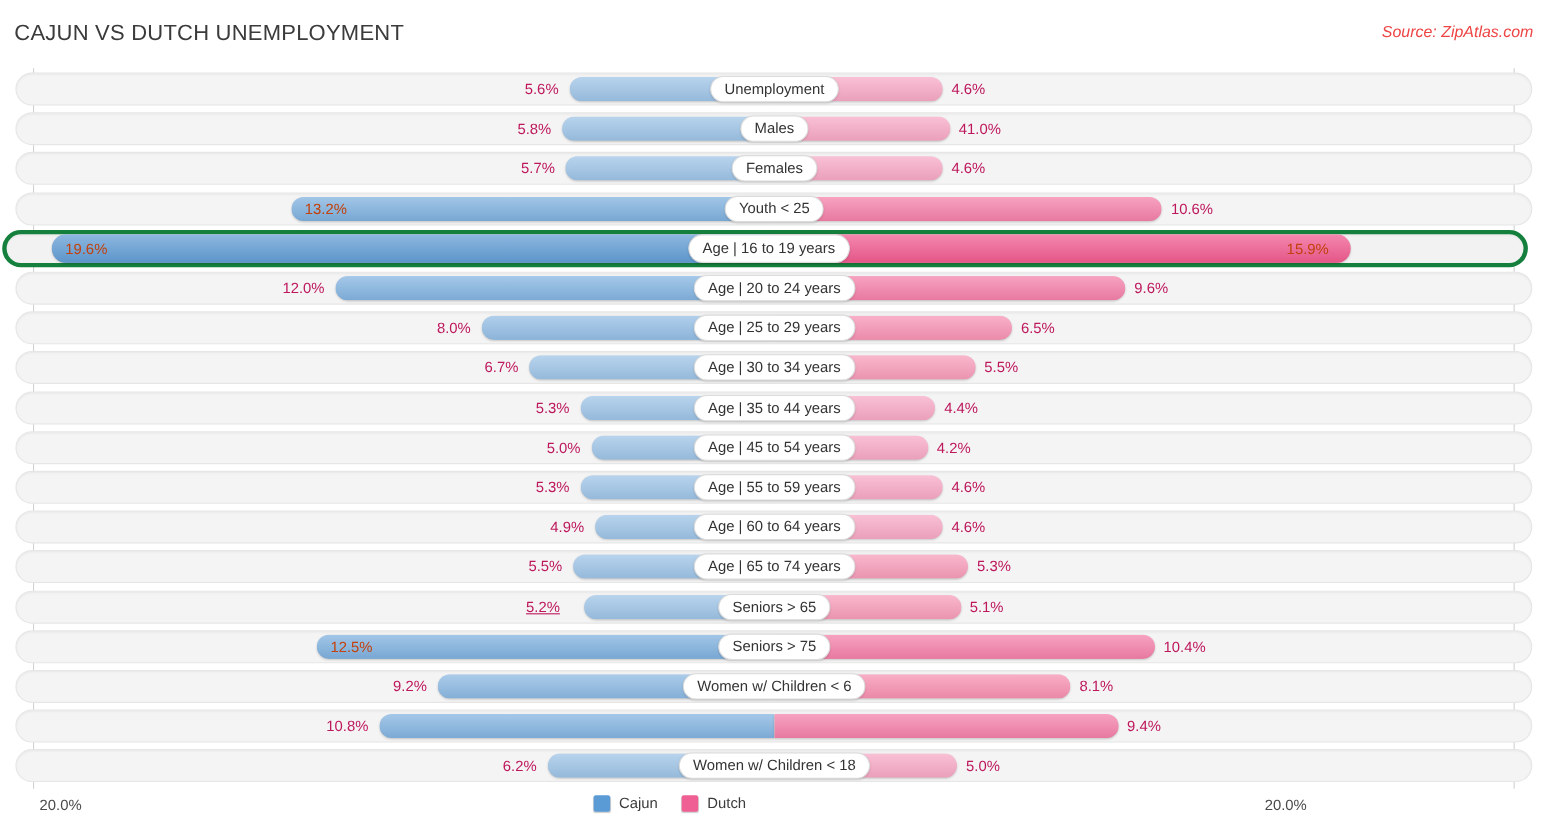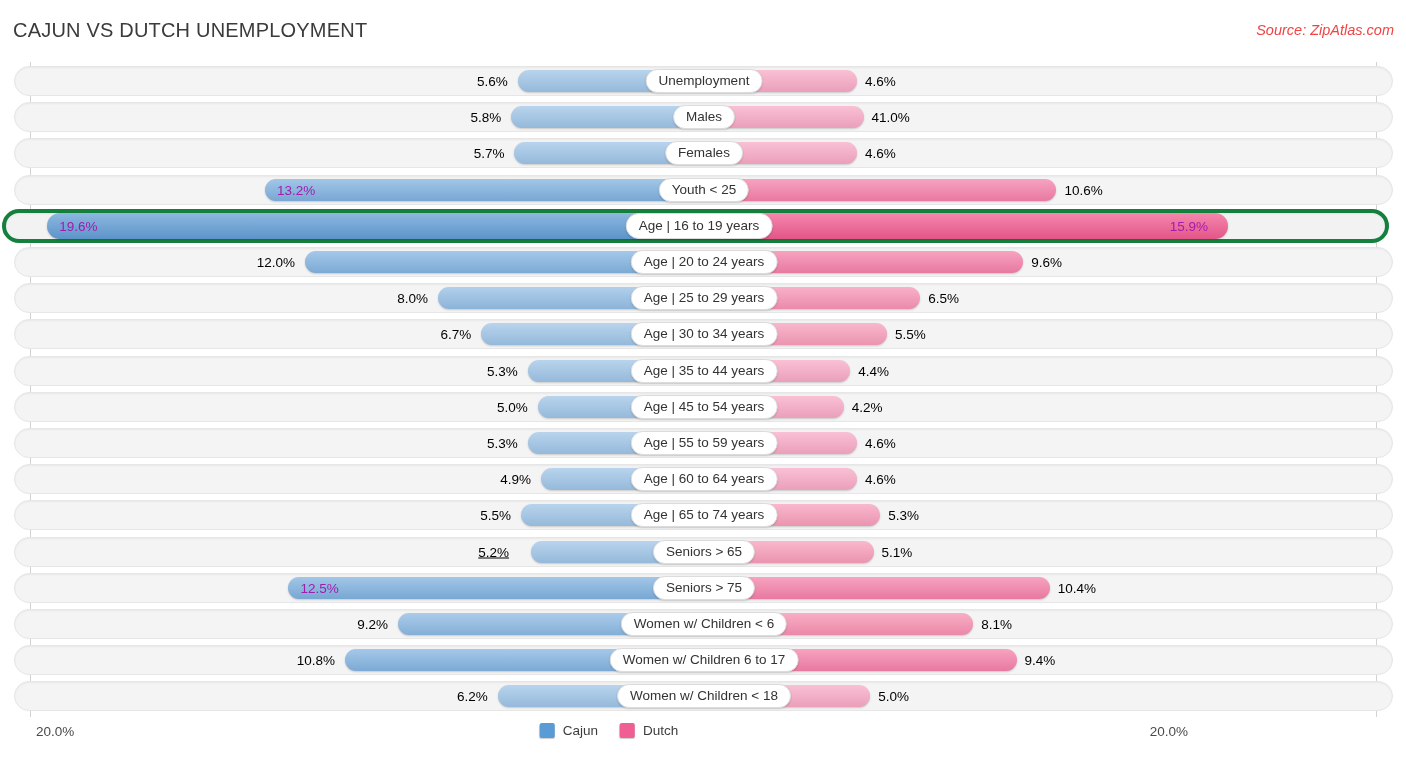--- a/index.html
+++ b/index.html
@@ -99,24 +99,24 @@
     background: linear-gradient(to bottom, rgba(255,255,255,.28), rgba(0,0,0,.05));
   }
   .row.highlight .bar.left  { border-radius: 13px 0 0 13px; }
   .row.highlight .bar.right { border-radius: 0 13px 13px 0; }
 
   .val {
     position: absolute;
     top: 50%;
     transform: translateY(-50%);
     font-size: 13.5px;
-    color: #000000;
+    color: #be185d;
     white-space: nowrap;
   }
-  .val.inside { color: #a21caf; }
+  .val.inside { color: #c2410c; }
 
   .center-label {
     position: absolute;
     top: 50%;
     left: 50%;
     transform: translate(-50%, -50%);
     background: #ffffff;
     border: 1px solid #dcdcdc;
     border-radius: 13px;
     padding: 3px 12px 4px;
@@ -294,21 +294,20 @@
           <div class="bar right" style="left: 689px; width: 269.325px; background-color: rgb(247, 143, 176);"></div>
           <div class="val" style="right: 1003.9px;">9.2%</div>
           <div class="val" style="left: 966.325px;">8.1%</div>
           <div class="center-label" style="left: 689px;">Women w/ Children &lt; 6</div>
         </div>
         <div class="row" style="top: 583.2px;">
           <div class="bar left" style="left: 329.9px; width: 359.1px; background-color: rgb(130, 179, 224);"></div>
           <div class="bar right" style="left: 689px; width: 312.55px; background-color: rgb(244, 127, 168);"></div>
           <div class="val" style="right: 1057.1px;">10.8%</div>
           <div class="val" style="left: 1009.55px;">9.4%</div>
-          <div class="center-label" style="left: 689px;">Women w/ Children 6 to 17</div>
         </div>
         <div class="row" style="top: 619.4px;">
           <div class="bar left" style="left: 482.85px; width: 206.15px; background-color: rgb(157, 195, 230);"></div>
           <div class="bar right" style="left: 689px; width: 166.25px; background-color: rgb(247, 168, 196);"></div>
           <div class="val" style="right: 904.15px;">6.2%</div>
           <div class="val" style="left: 863.25px;">5.0%</div>
           <div class="center-label" style="left: 689px;">Women w/ Children &lt; 18</div>
         </div>
       </div>
   </div>

